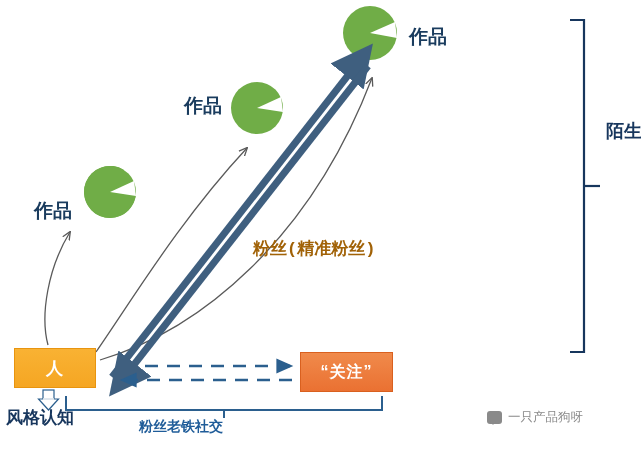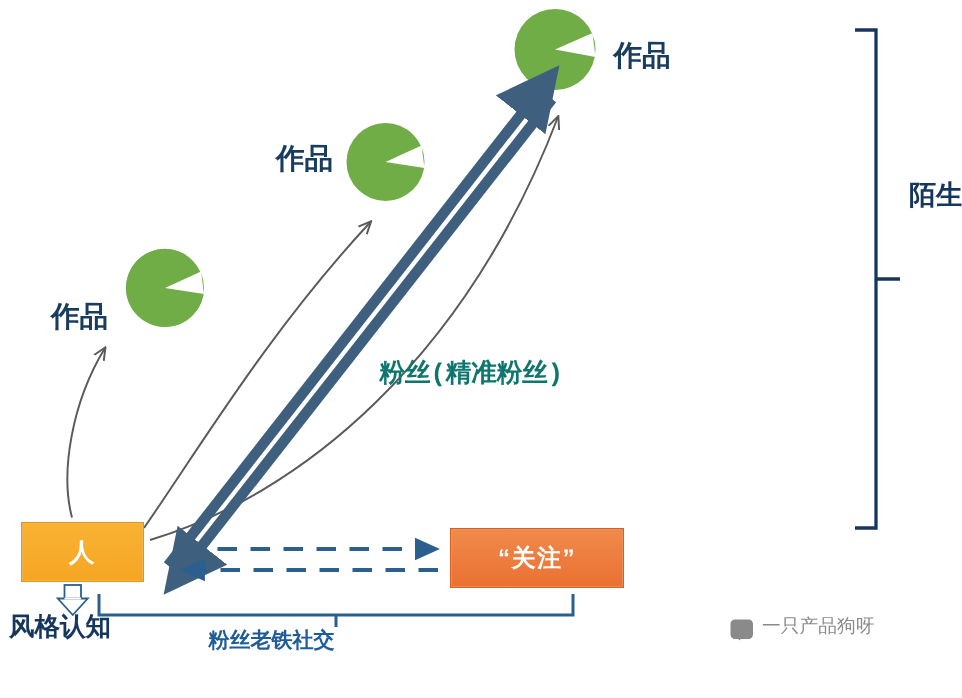--- a/index.html
+++ b/index.html
@@ -41,21 +41,21 @@
     width: 82px;
     height: 40px;
     background: #fbb034;
     background: linear-gradient(#f9b233, #f5a623);
     border: 1px solid #e8940f;
     color: #ffffff;
   }
   #follow-box {
     left: 300px;
     top: 352px;
-    width: 116px;
+    width: 93px;
     height: 40px;
     background: linear-gradient(#f08a4b, #ea7132);
     border: 1px solid #d9601f;
     color: #ffffff;
     font-size: 16px;
   }
   .label {
     position: absolute;
     color: #1f4e79;
     font-weight: bold;
@@ -66,21 +66,21 @@
     font-size: 19px;
     color: #1a3c5e;
   }
   #work-label-1 { left: 34px; top: 198px; }
   #work-label-2 { left: 184px; top: 93px; }
   #work-label-3 { left: 409px; top: 24px; }
   #fans-precise-label {
     left: 253px;
     top: 237px;
     font-size: 17px;
-    color: #0f766e;
+    color: #a16207;
   }
   #fans-social-label {
     left: 139px;
     top: 418px;
     font-size: 14px;
     color: #1f5c99;
   }
   #style-label {
     left: 6px;
     top: 406px;
@@ -95,21 +95,21 @@
     font-size: 18px;
     line-height: 24px;
     color: #17365d;
     text-align: center;
   }
   #watermark {
     position: absolute;
     left: 487px;
     top: 409px;
     display: flex;
-    align-items: flex-end;
+    align-items: center;
     gap: 6px;
     color: #8a8a8a;
     font-size: 12.5px;
     white-space: nowrap;
   }
   #watermark .wm-logo {
     width: 15px;
     height: 13px;
     background: #8a8a8a;
     border-radius: 3px;

